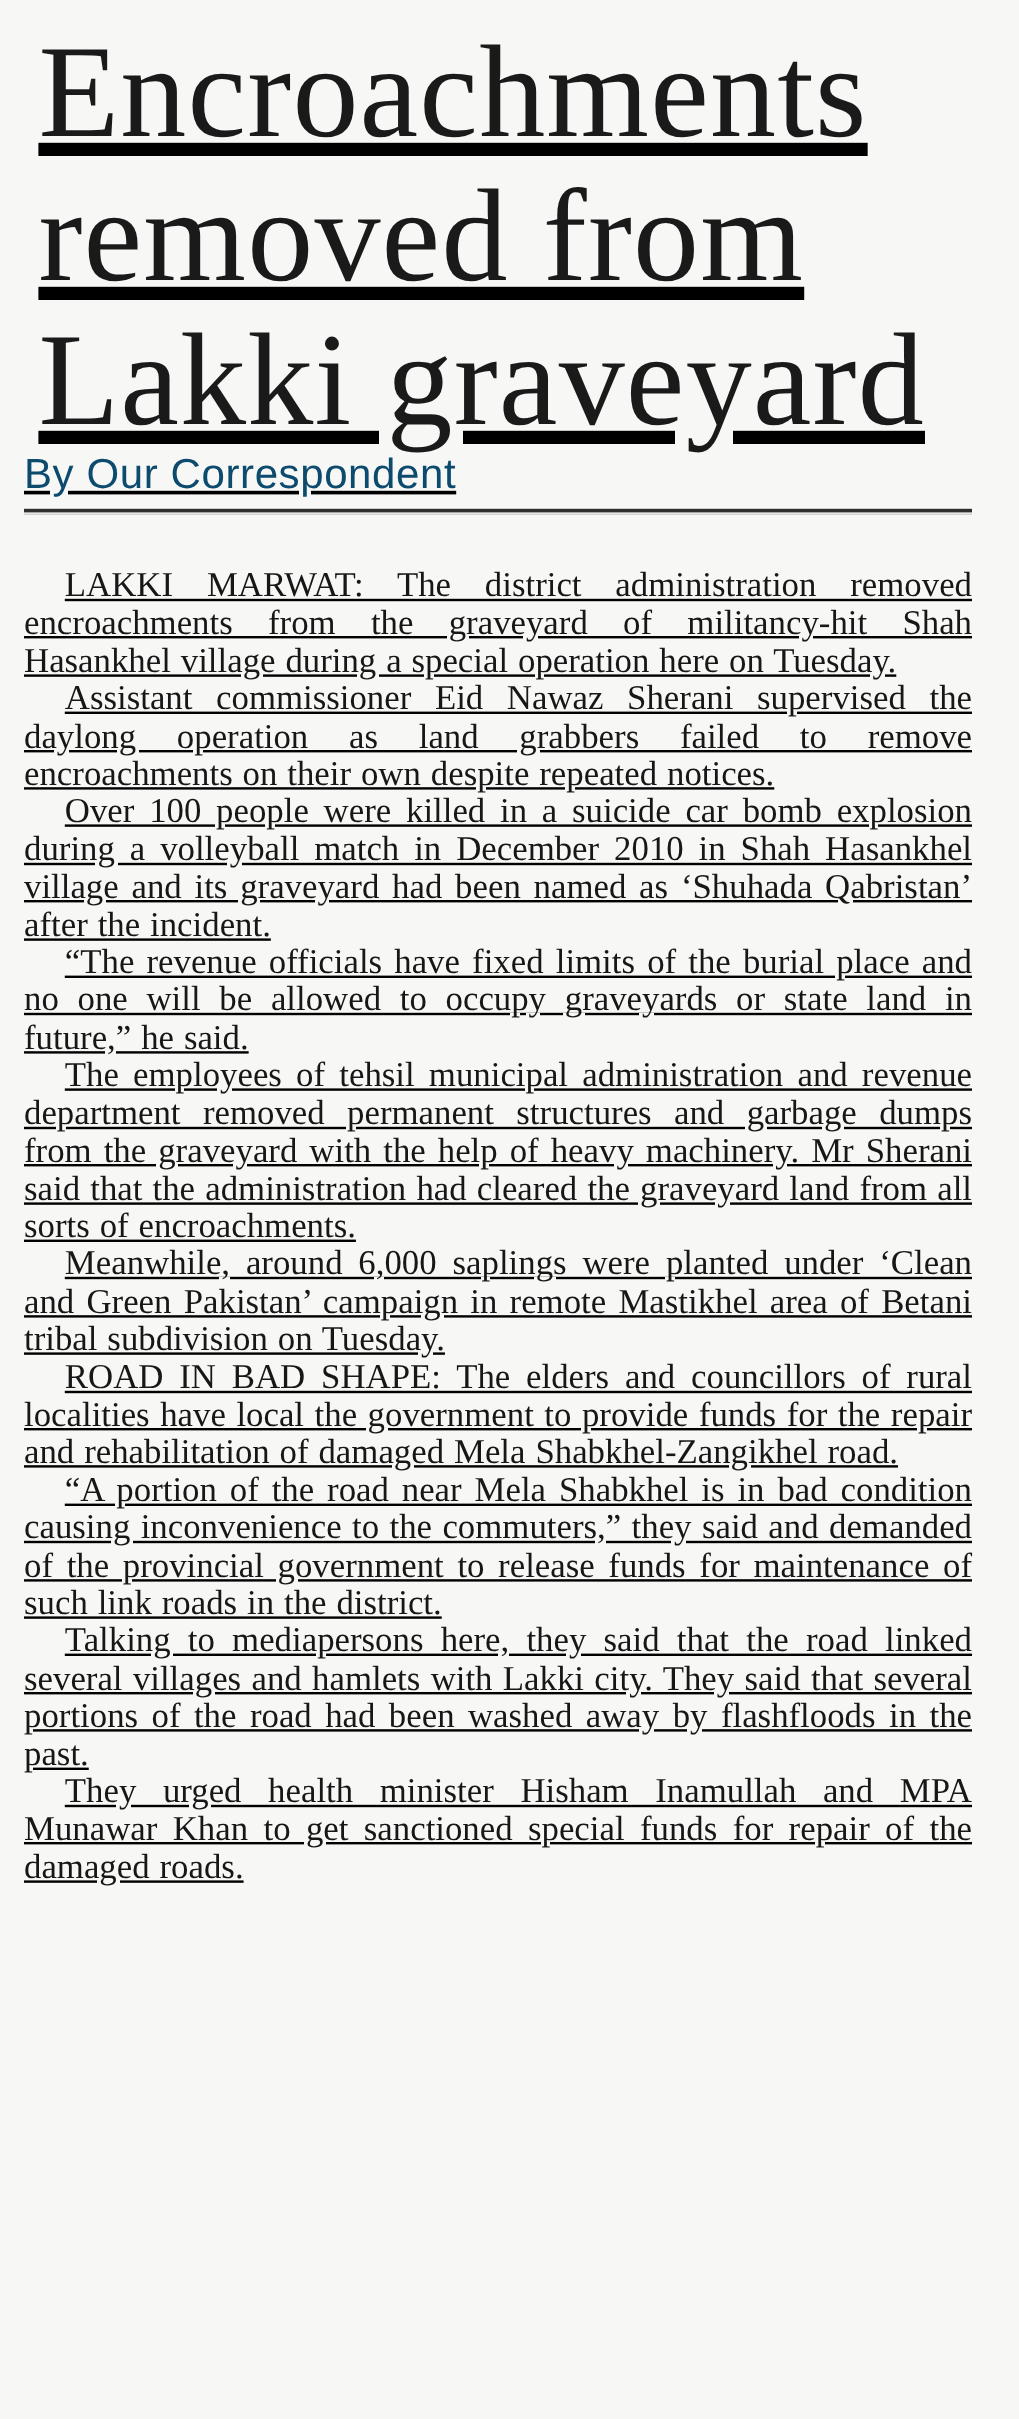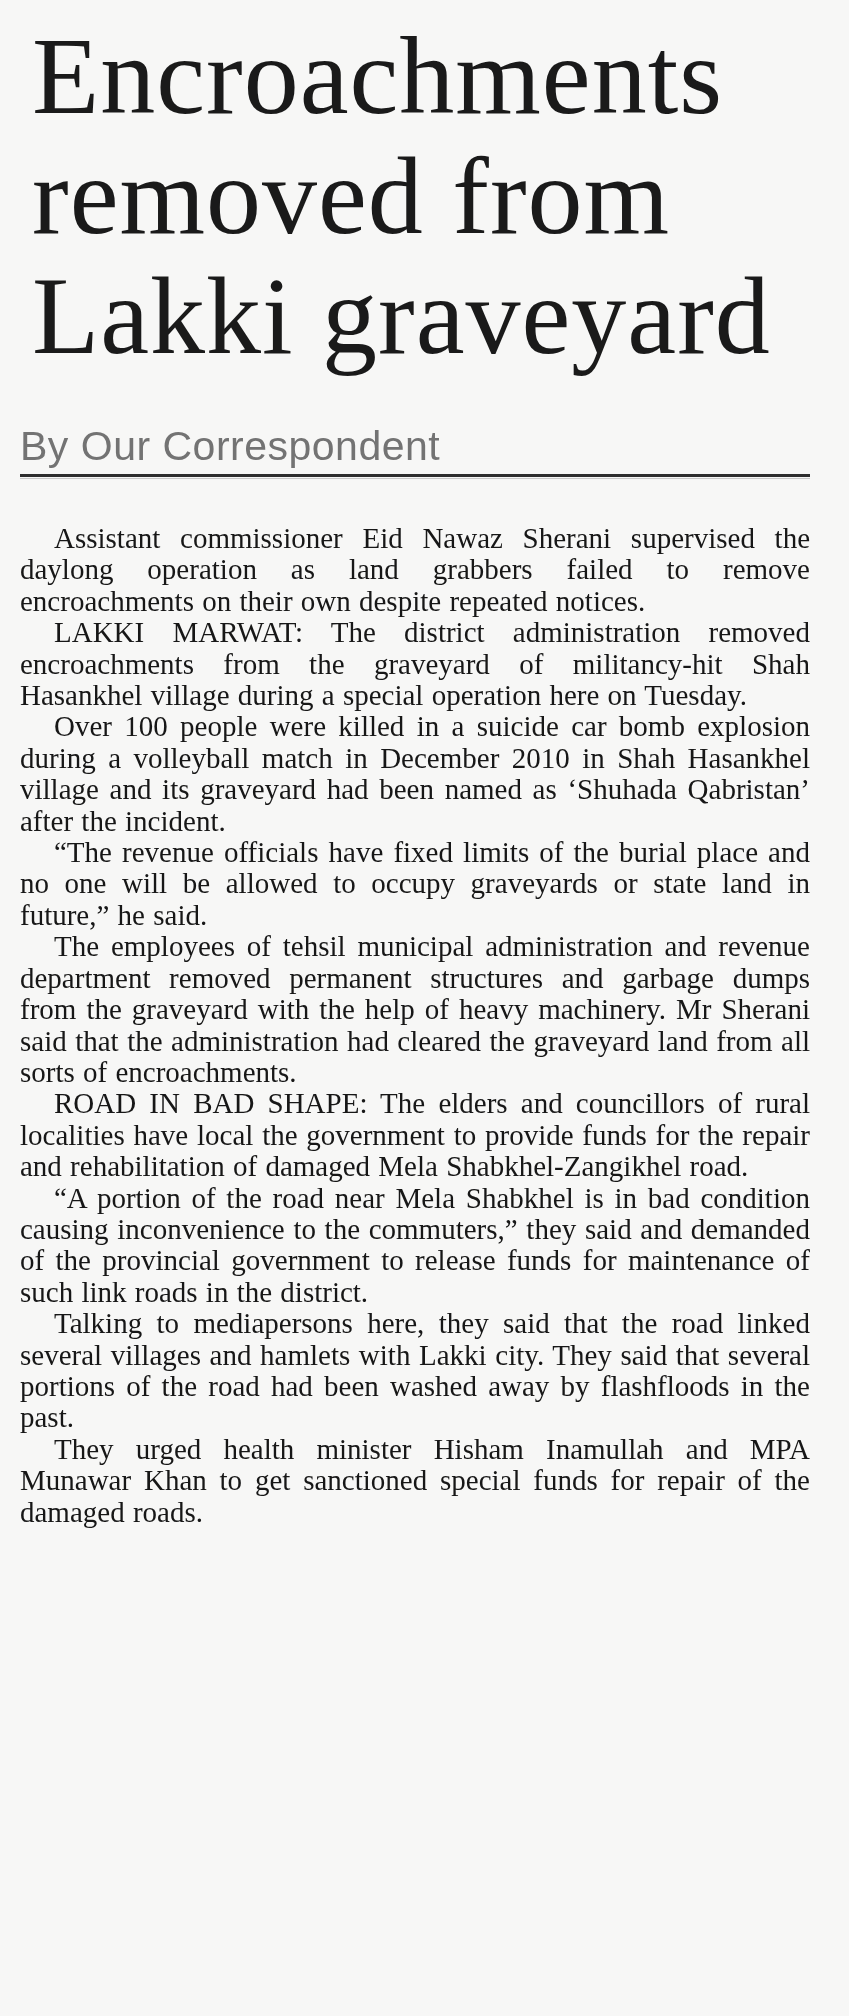--- a/index.html
+++ b/index.html
@@ -13,38 +13,38 @@
   body {
     width: 849px;
     height: 2016px;
     background: var(--bg);
     overflow: hidden;
   }
   .page {
     width: 846px;
     height: 2016px;
     padding: 16px 36px 0 20px;
+    text-decoration: underline;
   }
   .headline {
     margin: 0 0 0 12px;
     font-family: "Liberation Serif", serif;
     font-weight: 400;
     font-size: 110px;
     line-height: 120px;
     letter-spacing: 1px;
     color: var(--ink);
   }
   .byline {
-    margin-top: 50px;
     font-family: "Liberation Sans", sans-serif;
     font-weight: 400;
-    font-size: 41px;
+    font-size: 35px;
     line-height: 40px;
     letter-spacing: 0.5px;
-    color: #737373;
+    color: #0c4a6e;
   }
   .byline-rule {
     margin-top: 8px;
     height: 5px;
     border-top: 3px solid var(--rule-dark);
     border-bottom: 1px solid var(--rule-light);
   }
   .article-body {
     margin-top: 44px;
     font-family: "Liberation Serif", serif;
@@ -64,24 +64,25 @@
 
 <article class="page">
 
   <h1 class="headline">Encroachments removed from Lakki graveyard</h1>
 
   <div class="byline">By Our Correspondent</div>
 
   <div class="byline-rule"></div>
 
   <section class="article-body">
+    <p>LAKKI MARWAT: The district administration removed encroachments from the graveyard of militancy-hit Shah Hasankhel village during a special operation here on Tuesday.</p>
     <p>Assistant commissioner Eid Nawaz Sherani supervised the daylong operation as land grabbers failed to remove encroachments on their own despite repeated notices.</p>
-    <p>LAKKI MARWAT: The district administration removed encroachments from the graveyard of militancy-hit Shah Hasankhel village during a special operation here on Tuesday.</p>
     <p>Over 100 people were killed in a suicide car bomb explosion during a volleyball match in December 2010 in Shah Hasankhel village and its graveyard had been named as ‘Shuhada Qabristan’ after the incident.</p>
     <p>“The revenue officials have fixed limits of the burial place and no one will be allowed to occupy graveyards or state land in future,” he said.</p>
     <p>The employees of tehsil municipal administration and revenue department removed permanent structures and garbage dumps from the graveyard with the help of heavy machinery. Mr Sherani said that the administration had cleared the graveyard land from all sorts of encroachments.</p>
+    <p>Meanwhile, around 6,000 saplings were planted under ‘Clean and Green Pakistan’ campaign in remote Mastikhel area of Betani tribal subdivision on Tuesday.</p>
     <p>ROAD IN BAD SHAPE: The elders and councillors of rural localities have local the government to provide funds for the repair and rehabilitation of damaged Mela Shabkhel-Zangikhel road.</p>
     <p>“A portion of the road near Mela Shabkhel is in bad condition causing inconvenience to the commuters,” they said and demanded of the provincial government to release funds for maintenance of such link roads in the district.</p>
     <p>Talking to mediapersons here, they said that the road linked several villages and hamlets with Lakki city. They said that several portions of the road had been washed away by flashfloods in the past.</p>
     <p>They urged health minister Hisham Inamullah and MPA Munawar Khan to get sanctioned special funds for repair of the damaged roads.</p>
   </section>
 
 </article>
 
 </body></html>

